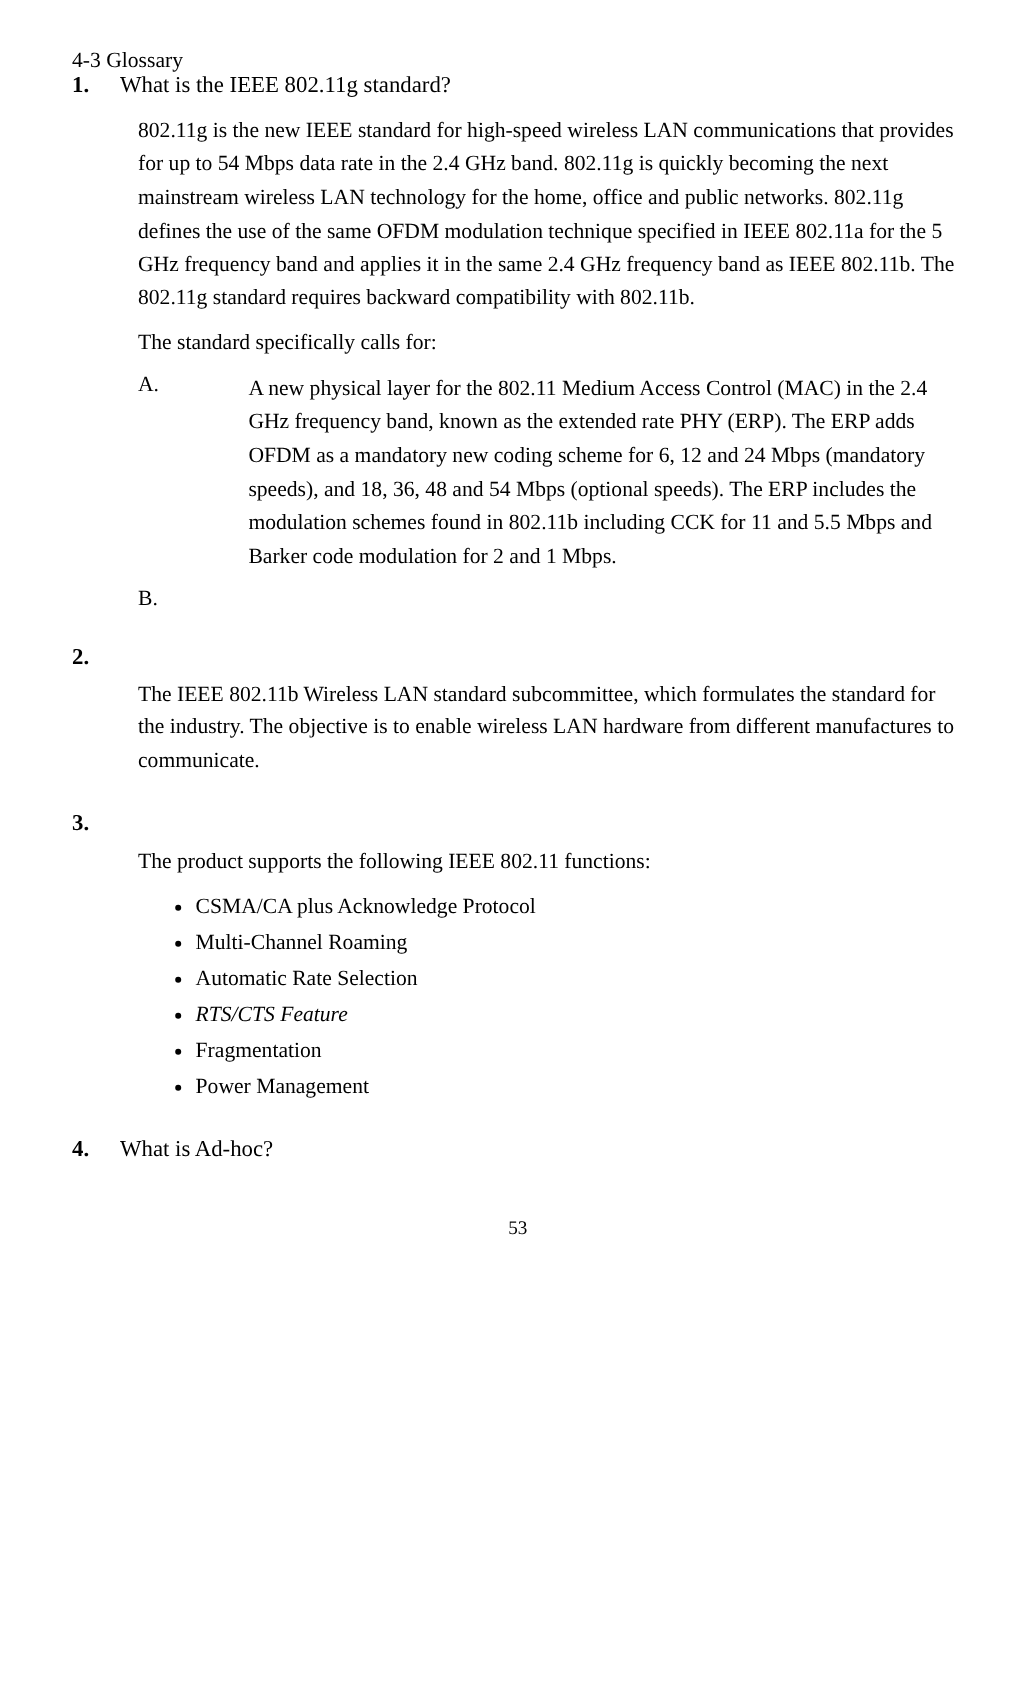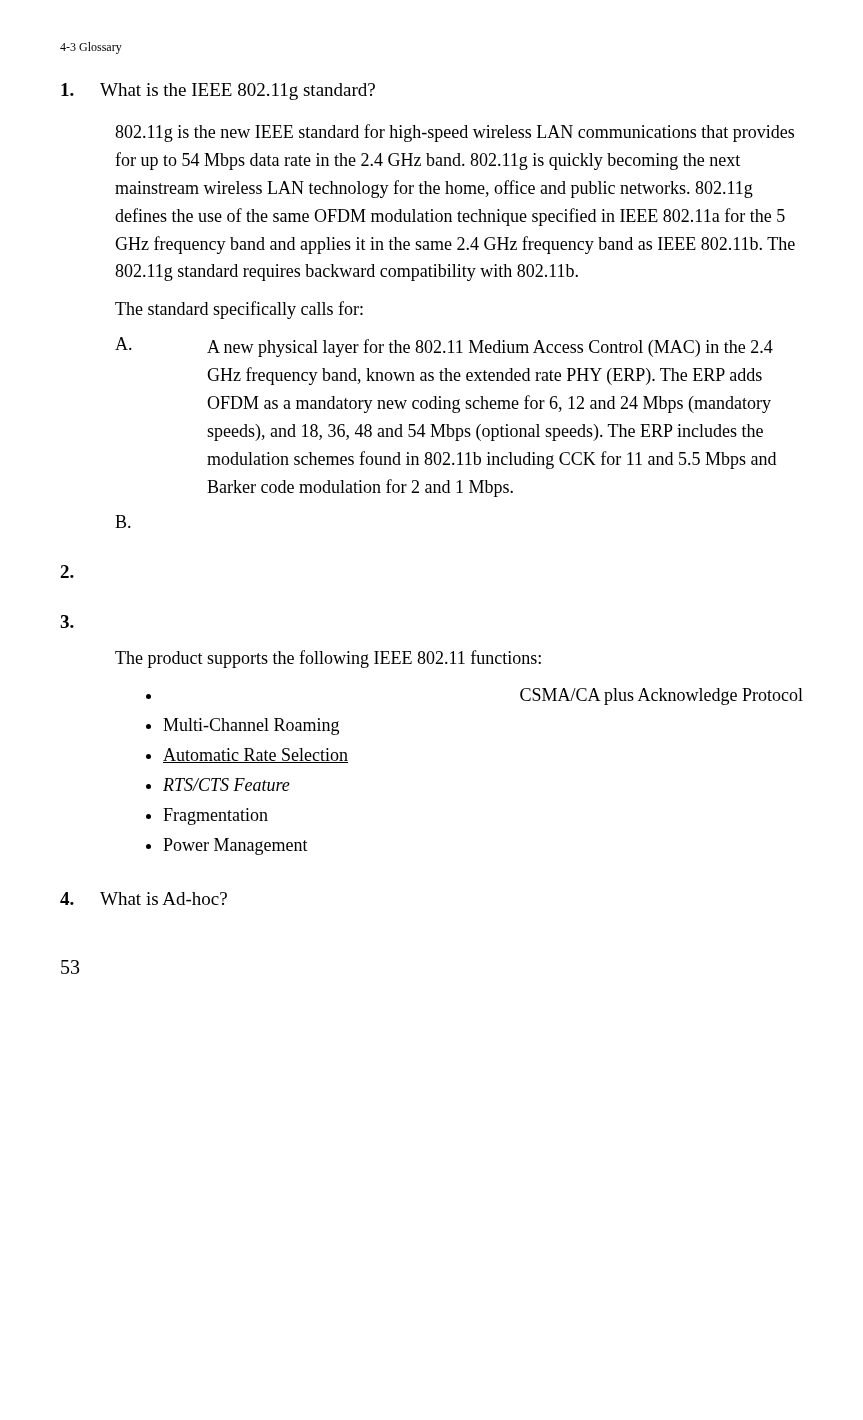--- a/index.html
+++ b/index.html
@@ -12,37 +12,35 @@
       width: 863px;
       min-height: 1420px;
       background: #ffffff;
       font-family: Times New Roman, Times, serif;
       font-size: 18px;
       color: #000000;
       padding: 40px 60px 60px 60px;
     }
 
     .page-header {
-      font-size: 12px;
-      margin-bottom: 24px;
+      font-size: 18px;
     }
 
     .section {
       margin-bottom: 28px;
     }
 
     .section-heading {
       font-weight: normal;
       font-size: 19px;
       margin-bottom: 6px;
     }
 
     .section-body {
       margin-left: 55px;
-      margin-top: 12px;
     }
 
     .paragraph {
       margin-bottom: 10px;
       line-height: 1.55;
     }
 
     .sub-list {
       margin-left: 20px;
       margin-top: 6px;
@@ -50,23 +48,23 @@
     }
 
     .sub-list-item {
       display: flex;
       align-items: flex-start;
       margin-bottom: 2px;
       line-height: 1.55;
     }
 
     .page-footer {
-      text-align: left;
+      text-align: center;
       margin-top: 40px;
-      font-size: 20px;
+      font-size: 16px;
     }
 
     .section-heading-row {
       display: flex;
       align-items: baseline;
       margin-bottom: 6px;
     }
 
     .section-number-cell {
       min-width: 40px;
@@ -109,31 +107,34 @@
         </div>
         <div class="alpha-row">
           <span class="alpha-letter">B.</span>
         </div>
       </div>
     </div>
     <div class="section">
       <div class="section-heading-row">
         <span class="section-number-cell">2.</span>
       </div>
+      <div class="section-body">
+        <p class="paragraph">The IEEE 802.11b Wireless LAN standard subcommittee, which formulates the standard for the industry. The objective is to enable wireless LAN hardware from different manufactures to communicate.</p>
+      </div>
     </div>
     <div class="section">
       <div class="section-heading-row">
         <span class="section-number-cell">3.</span>
       </div>
       <div class="section-body">
         <p class="paragraph">The product supports the following IEEE 802.11 functions:</p>
         <ul class="sub-list" style="list-style: disc; padding-left: 28px;">
-          <li class="sub-list-item" style="list-style: disc; display: list-item; text-align: right;">CSMA/CA plus Acknowledge Protocol</li>
+          <li class="sub-list-item" style="list-style: disc; display: list-item;">CSMA/CA plus Acknowledge Protocol</li>
           <li class="sub-list-item" style="list-style: disc; display: list-item;">Multi-Channel Roaming</li>
-          <li class="sub-list-item" style="list-style: disc; display: list-item; text-decoration: underline;">Automatic Rate Selection</li>
+          <li class="sub-list-item" style="list-style: disc; display: list-item;">Automatic Rate Selection</li>
           <li class="sub-list-item" style="list-style: disc; display: list-item; font-style: italic;">RTS/CTS Feature</li>
           <li class="sub-list-item" style="list-style: disc; display: list-item;">Fragmentation</li>
           <li class="sub-list-item" style="list-style: disc; display: list-item;">Power Management</li>
         </ul>
       </div>
     </div>
     <div class="section">
       <div class="section-heading-row">
         <span class="section-number-cell">4.</span>
         <span class="section-heading">What is Ad-hoc?</span>

